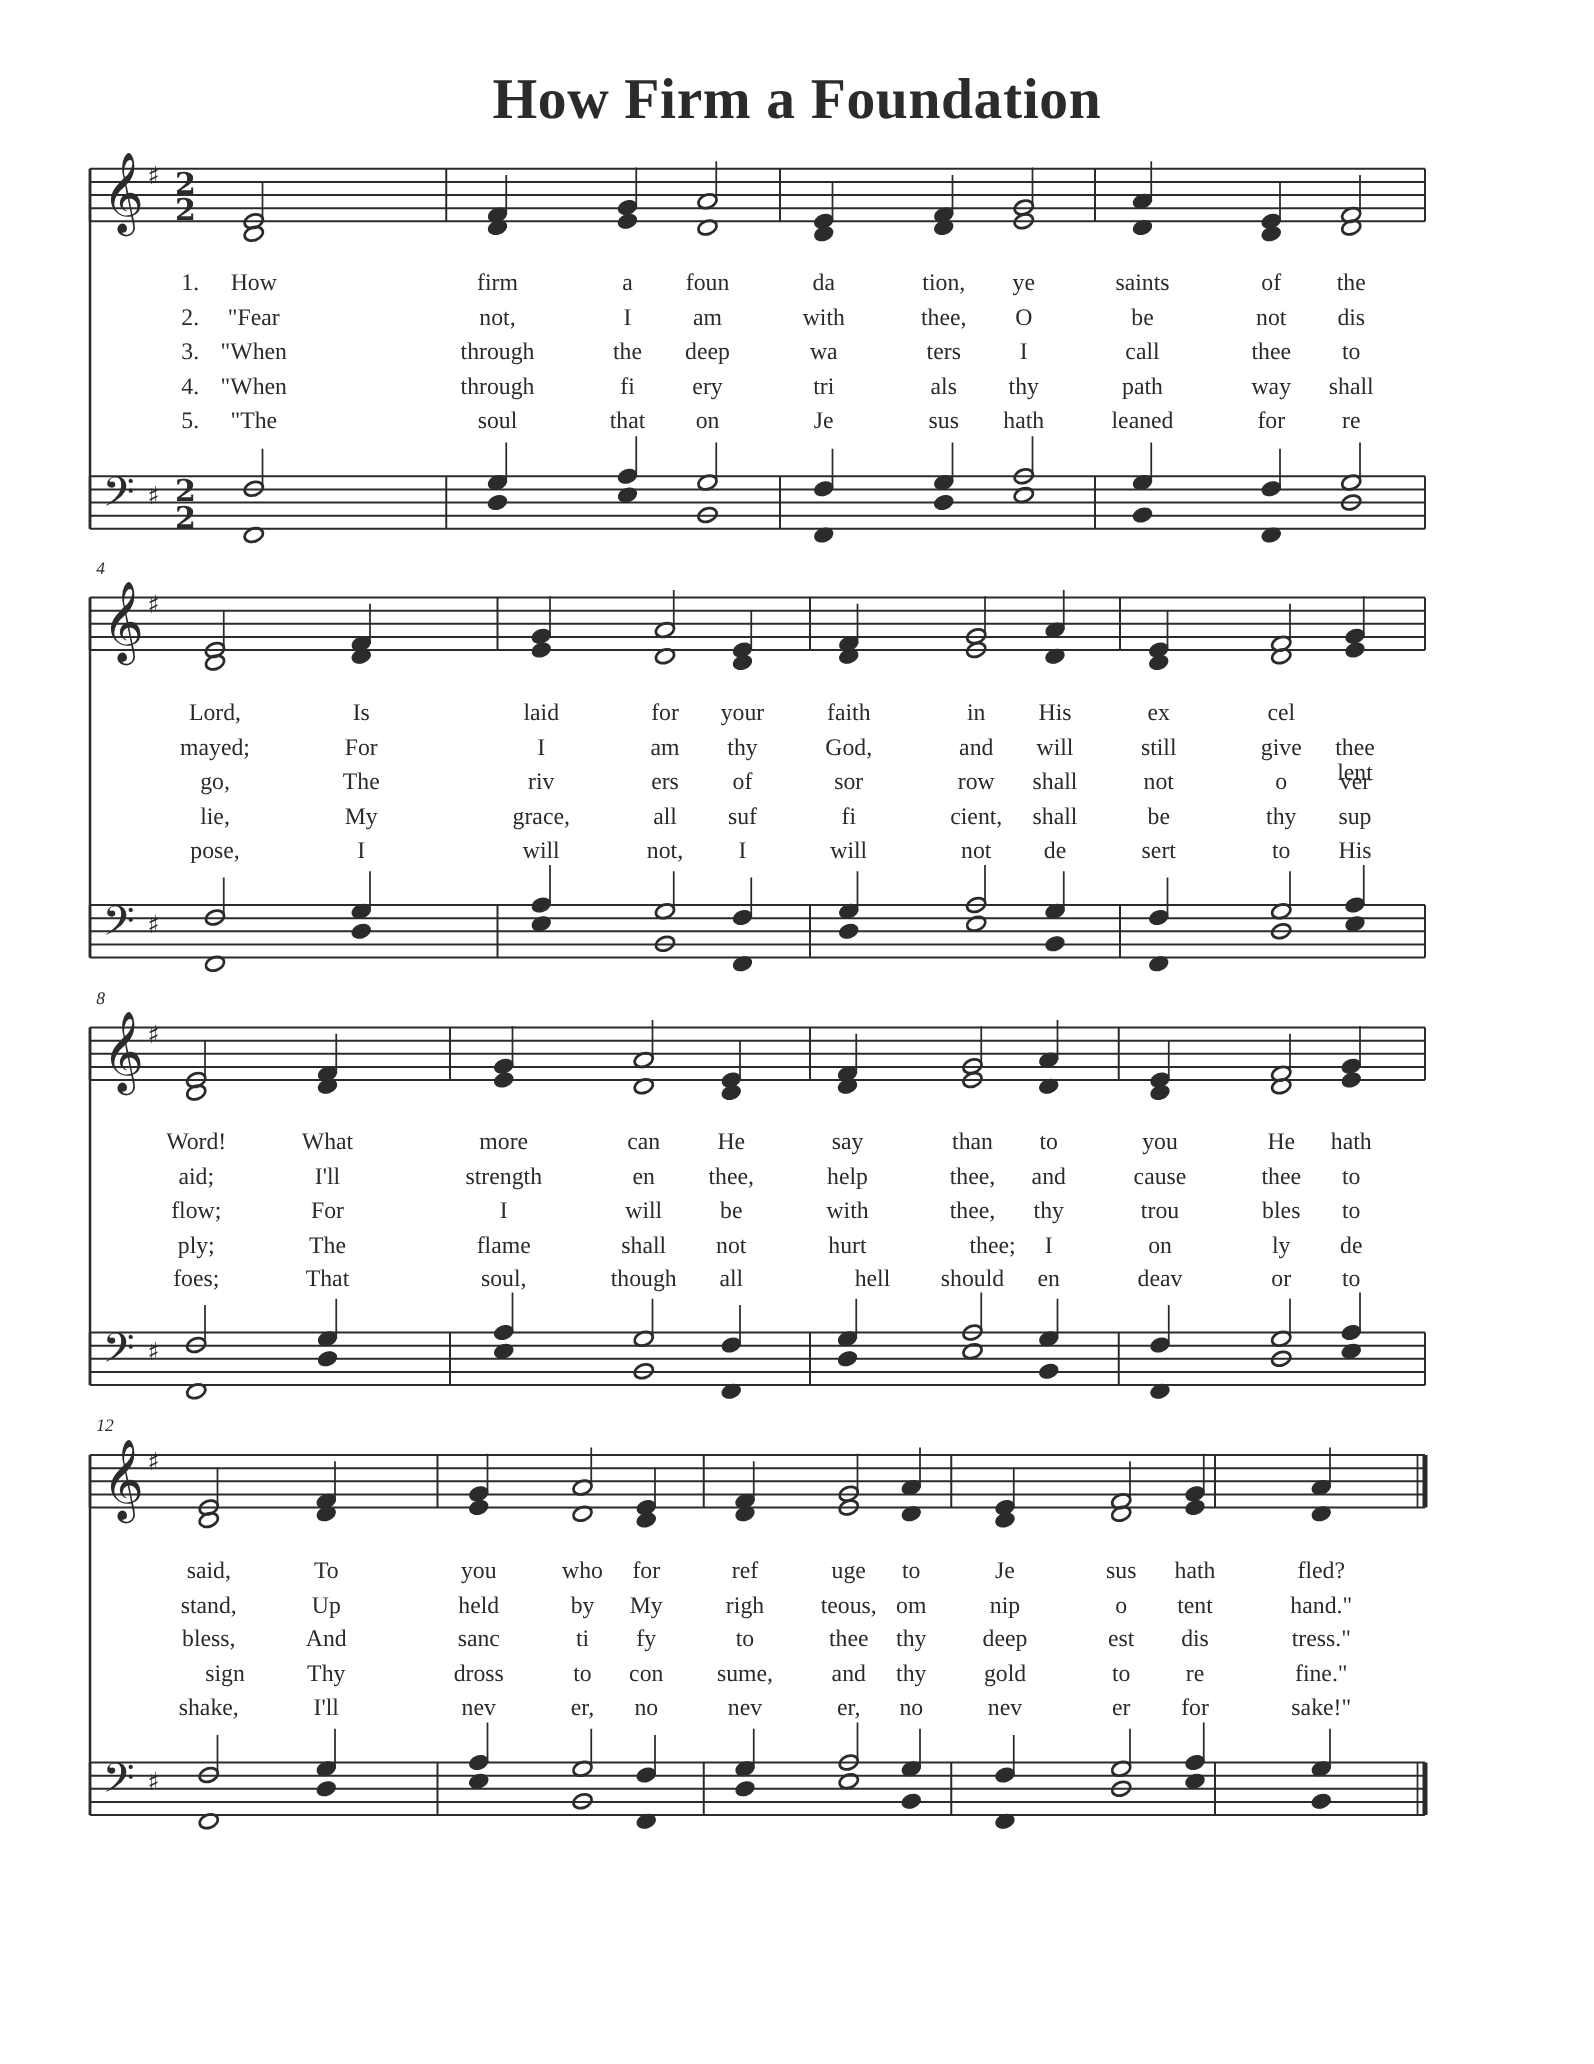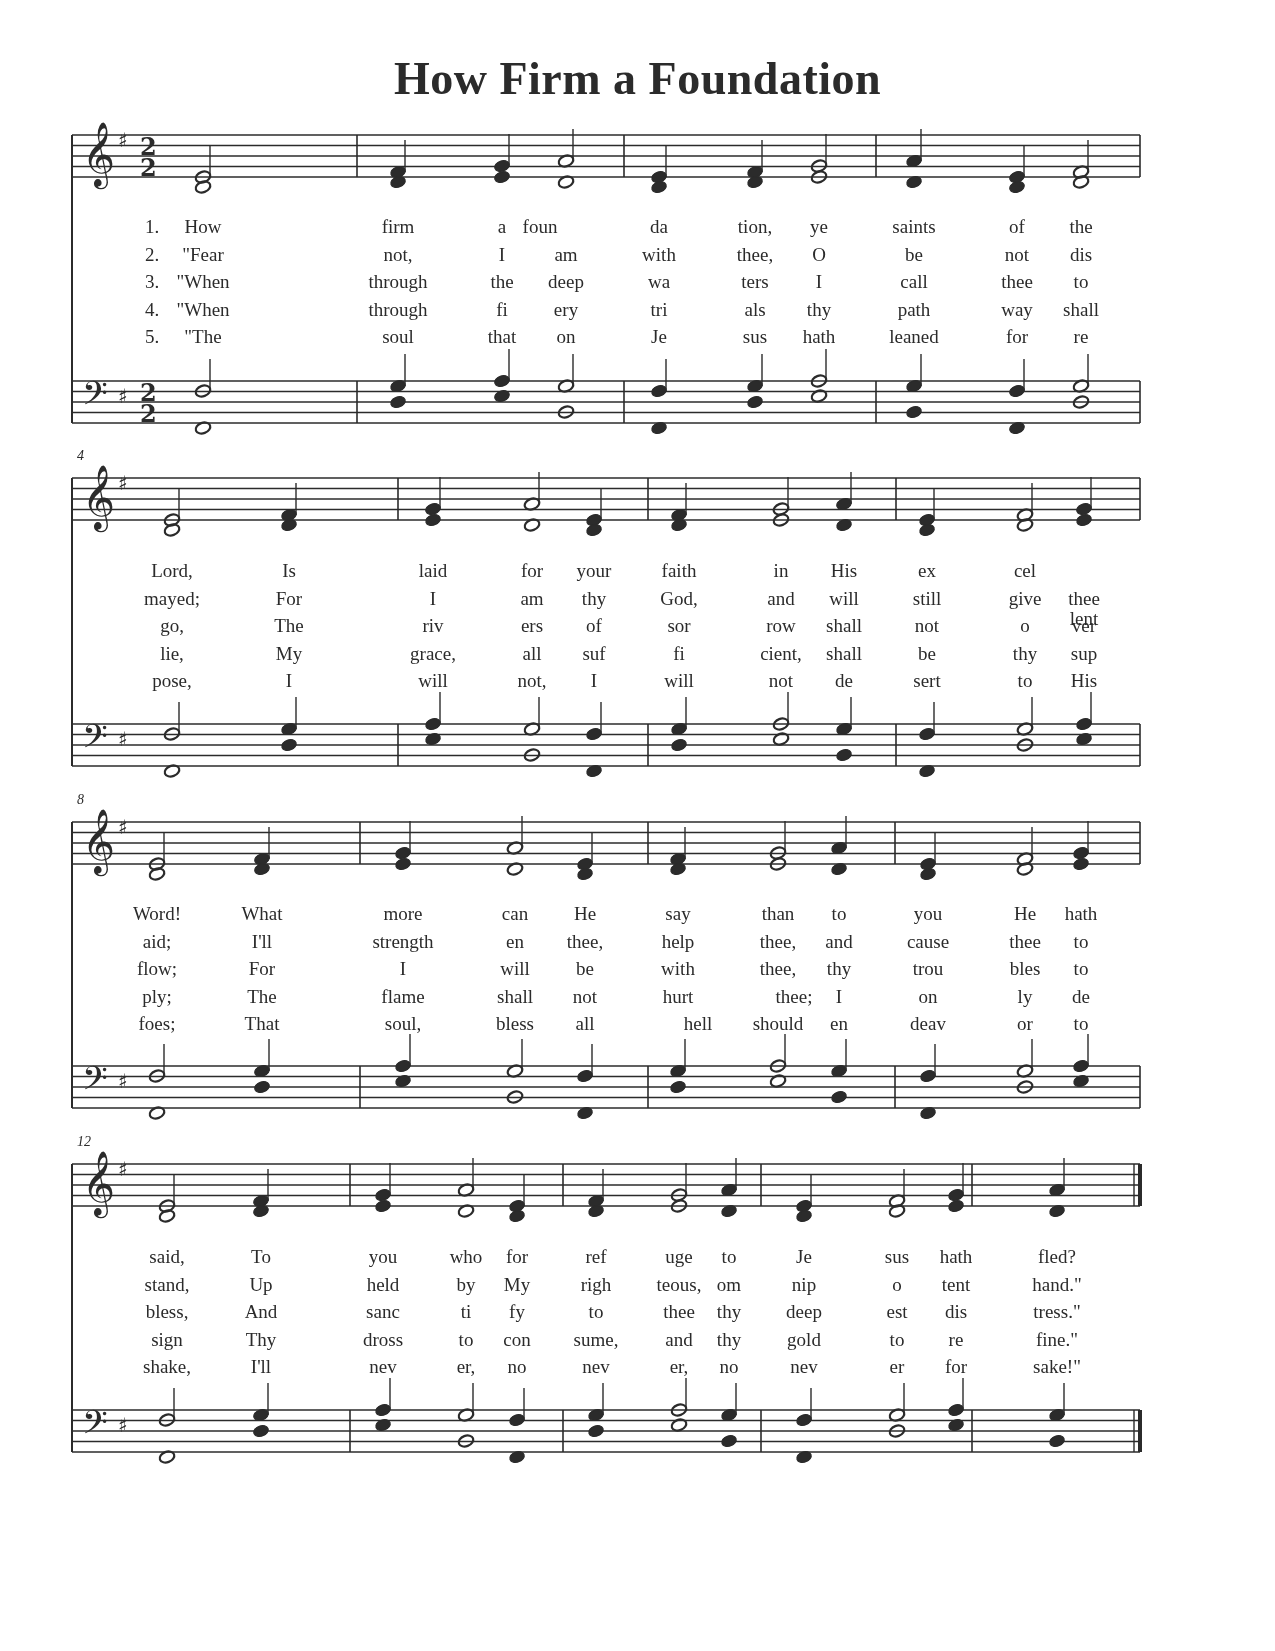--- a/index.html
+++ b/index.html
@@ -110,21 +110,21 @@
         <line x1="1024" x2="1024" y1="359" y2="391" stroke="#2b2b2b" stroke-width="1.4"></line>
         <ellipse cx="1081" cy="386" rx="7.5" ry="5.2" transform="rotate(-20 1081 386)" fill="none" stroke="#2b2b2b" stroke-width="2.2"></ellipse>
         <ellipse cx="1081" cy="402" rx="7.5" ry="5.2" transform="rotate(-20 1081 402)" fill="none" stroke="#2b2b2b" stroke-width="2.2"></ellipse>
         <line x1="1088" x2="1088" y1="354" y2="386" stroke="#2b2b2b" stroke-width="1.4"></line>
       </svg>
       <div class="lyric-row" style="top: 216px;">
         <span class="vnum" style="left: 145px;">1.</span>
         <span class="syl" style="left: 203px;">How</span>
         <span class="syl" style="left: 398px;">firm</span>
         <span class="syl" style="left: 502px;">a</span>
-        <span class="syl" style="left: 540px;">foun</span>
+        <span class="syl" style="left: 566px;">foun</span>
         <span class="syl" style="left: 659px;">da</span>
         <span class="syl" style="left: 755px;">tion,</span>
         <span class="syl" style="left: 819px;">ye</span>
         <span class="syl" style="left: 914px;">saints</span>
         <span class="syl" style="left: 1017px;">of</span>
         <span class="syl" style="left: 1081px;">the</span>
       </div>
       <div class="lyric-row" style="top: 243.5px;">
         <span class="vnum" style="left: 145px;">2.</span>
         <span class="syl" style="left: 203px;">"Fear</span>
@@ -483,21 +483,21 @@
         <span class="syl" style="left: 778px; margin-left: 16px;">thee;</span>
         <span class="syl" style="left: 839px;">I</span>
         <span class="syl" style="left: 928px;">on</span>
         <span class="syl" style="left: 1025px;">ly</span>
         <span class="syl" style="left: 1081px;">de</span>
       </div>
       <div class="lyric-row" style="top: 1013px; padding-left: 16px;">
         <span class="syl" style="left: 157px;">foes;</span>
         <span class="syl" style="left: 262px;">That</span>
         <span class="syl" style="left: 403px;">soul,</span>
-        <span class="syl" style="left: 515px;">bless</span>
+        <span class="syl" style="left: 515px;">though</span>
         <span class="syl" style="left: 585px;">all</span>
         <span class="syl" style="left: 698px;">hell</span>
         <span class="syl" style="left: 778px;">should</span>
         <span class="syl" style="left: 839px;">en</span>
         <span class="syl" style="left: 928px;">deav</span>
         <span class="syl" style="left: 1025px;">or</span>
         <span class="syl" style="left: 1081px;">to</span>
       </div>
     </div>
     <div class="system" style="top: 0px;">
@@ -641,21 +641,21 @@
         <span class="syl" style="left: 517px;">fy</span>
         <span class="syl" style="left: 596px;">to</span>
         <span class="syl" style="left: 679px;">thee</span>
         <span class="syl" style="left: 729px;">thy</span>
         <span class="syl" style="left: 804px;">deep</span>
         <span class="syl" style="left: 897px;">est</span>
         <span class="syl" style="left: 956px;">dis</span>
         <span class="syl" style="left: 1057px;">tress."</span>
       </div>
       <div class="lyric-row" style="top: 1328.5px;">
-        <span class="syl" style="left: 167px;">sign</span>
+        <span class="syl" style="left: 180px;">sign</span>
         <span class="syl" style="left: 261px;">Thy</span>
         <span class="syl" style="left: 383px;">dross</span>
         <span class="syl" style="left: 466px;">to</span>
         <span class="syl" style="left: 517px;">con</span>
         <span class="syl" style="left: 596px;">sume,</span>
         <span class="syl" style="left: 679px;">and</span>
         <span class="syl" style="left: 729px;">thy</span>
         <span class="syl" style="left: 804px;">gold</span>
         <span class="syl" style="left: 897px;">to</span>
         <span class="syl" style="left: 956px;">re</span>

